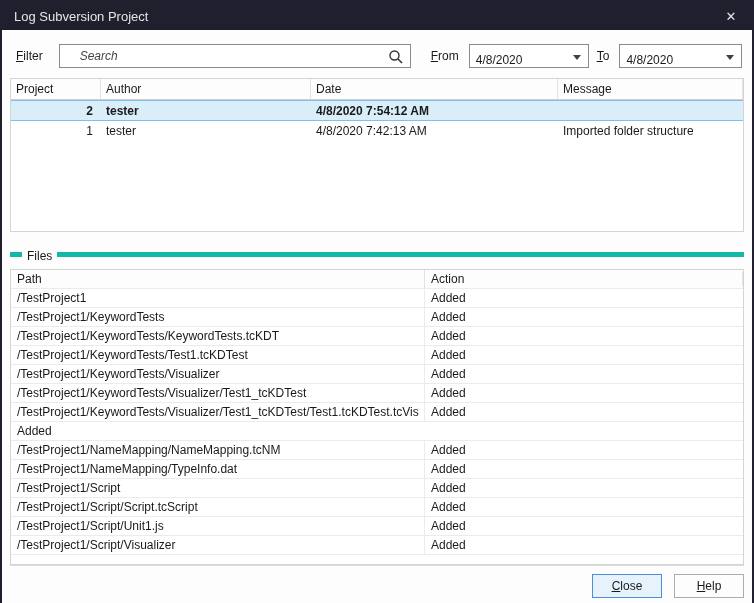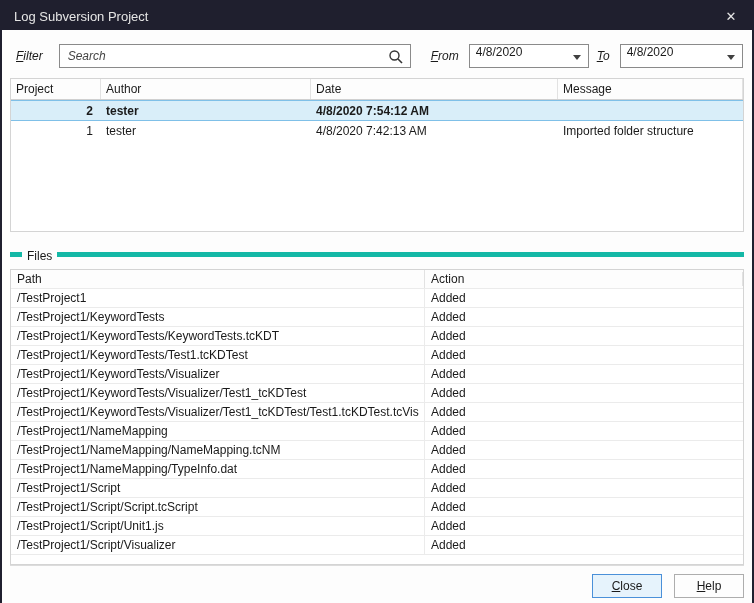--- a/index.html
+++ b/index.html
@@ -22,38 +22,38 @@
   .titlebar .close-btn {
     margin-left:auto; width: 42px; height: 28px;
     display:flex; align-items:center; justify-content:center;
     font-size: 13px; cursor: pointer;
   }
 
   .content { flex:1; display:flex; flex-direction:column; padding: 0 8px; background:#fdfdfd; }
 
   
   .filter-row { display:flex; align-items:center; margin: 14px 0 10px 6px; flex: 0 0 auto; }
-  .lbl { white-space:nowrap;font-style:italic; }
+  .lbl { white-space:nowrap; }
   .mn { text-decoration: underline; }
   .searchbox {
     margin-left: 16px; width: 352px; height: 24px;
     border: 1px solid #8a8a8a; background:#fff;
     display:flex; align-items:center; position:relative;
-    padding: 0 26px 0 8px;
+    padding: 0 26px 0 20px;
   }
   .searchbox input {
     border:none; outline:none; width:100%; height:100%;
     font-family: "Liberation Sans", sans-serif; font-size:12px; background:transparent;
   }
   .searchbox input::placeholder { font-style: italic; color:#444; opacity:1; }
   .search-icon { position:absolute; right:6px; top:4px; width:16px; height:16px; }
 
   .combo {
     height:24px; border:1px solid #8a8a8a; background:#fff;
-    display:flex; align-items:flex-start; padding: 0 6px; position:relative; cursor:default;
+    display:flex; align-items:flex-end; padding: 0 6px; position:relative; cursor:default;
   }
   .combo .arrow {
     position:absolute; right:7px; top:10px;
     width:0; height:0;
     border-left:4px solid transparent; border-right:4px solid transparent;
     border-top:5px solid #404040;
   }
   .combo-from { width:120px; margin-left:10px; }
   .combo-to   { width:123px; margin-left:10px; }
   .lbl-from { margin-left:20px; }
@@ -191,21 +191,20 @@
         </div>
         <div class="f-tr">
           <div class="c-path">/TestProject1/KeywordTests/Visualizer/Test1_tcKDTest</div>
           <div class="c-action">Added</div>
         </div>
         <div class="f-tr">
           <div class="c-path">/TestProject1/KeywordTests/Visualizer/Test1_tcKDTest/Test1.tcKDTest.tcVis</div>
           <div class="c-action">Added</div>
         </div>
         <div class="f-tr">
-          <div class="c-path">/TestProject1/NameMapping</div>
           <div class="c-action">Added</div>
         </div>
         <div class="f-tr">
           <div class="c-path">/TestProject1/NameMapping/NameMapping.tcNM</div>
           <div class="c-action">Added</div>
         </div>
         <div class="f-tr">
           <div class="c-path">/TestProject1/NameMapping/TypeInfo.dat</div>
           <div class="c-action">Added</div>
         </div>

